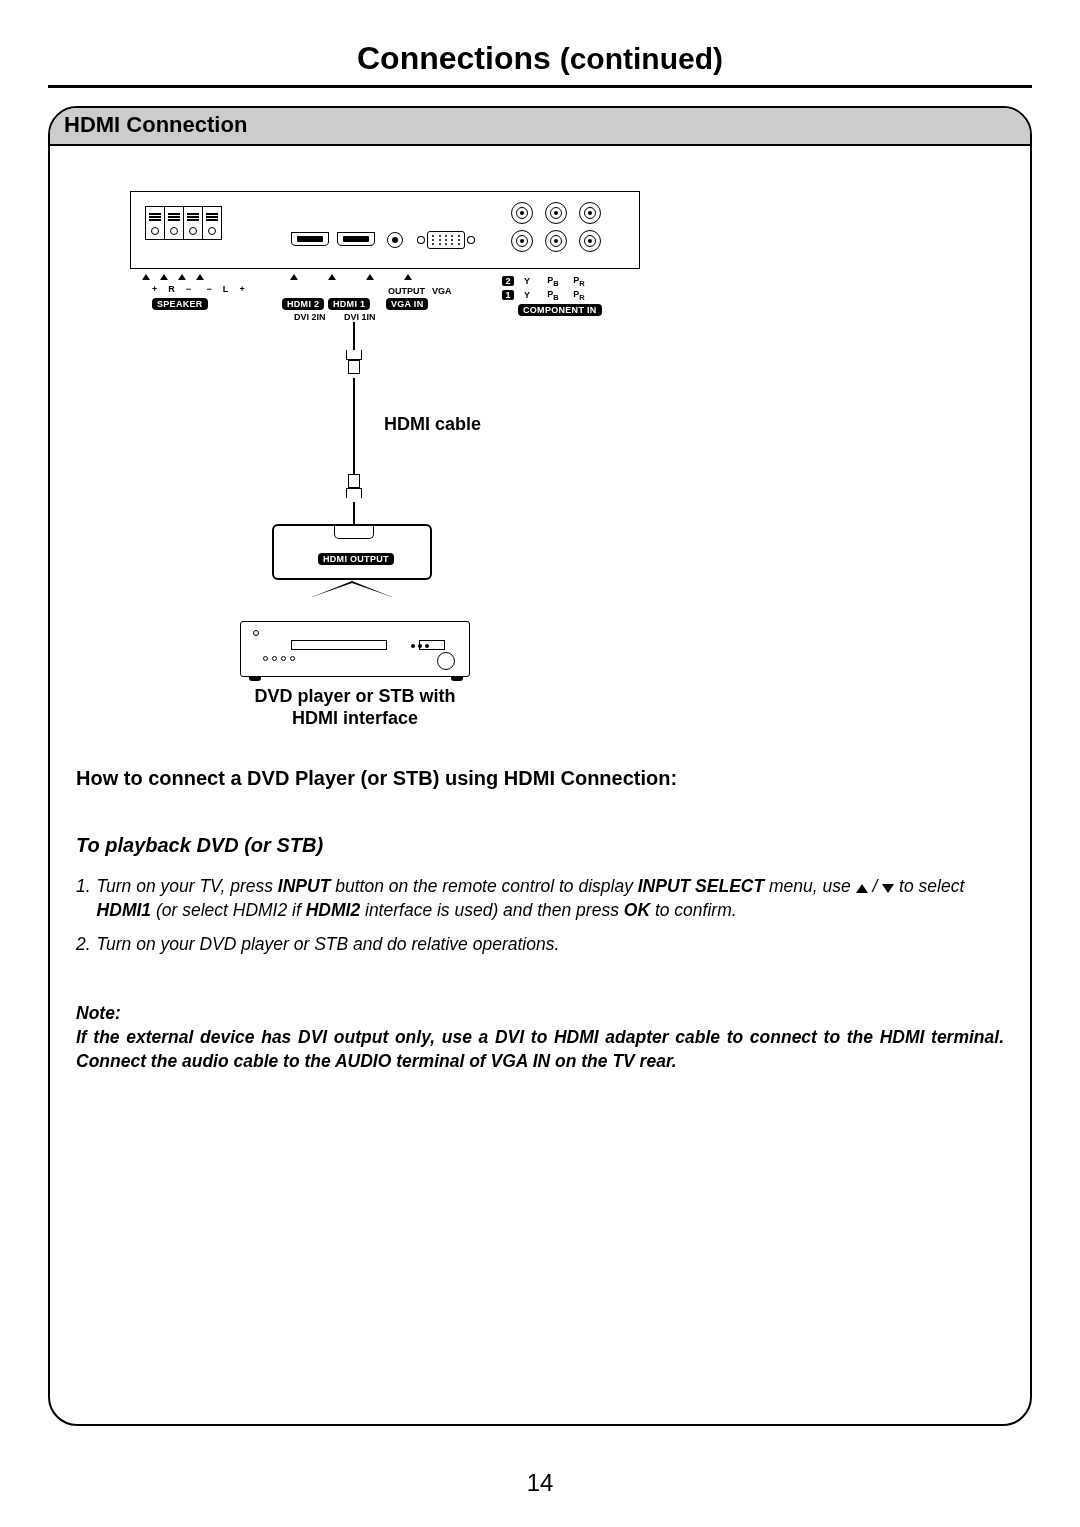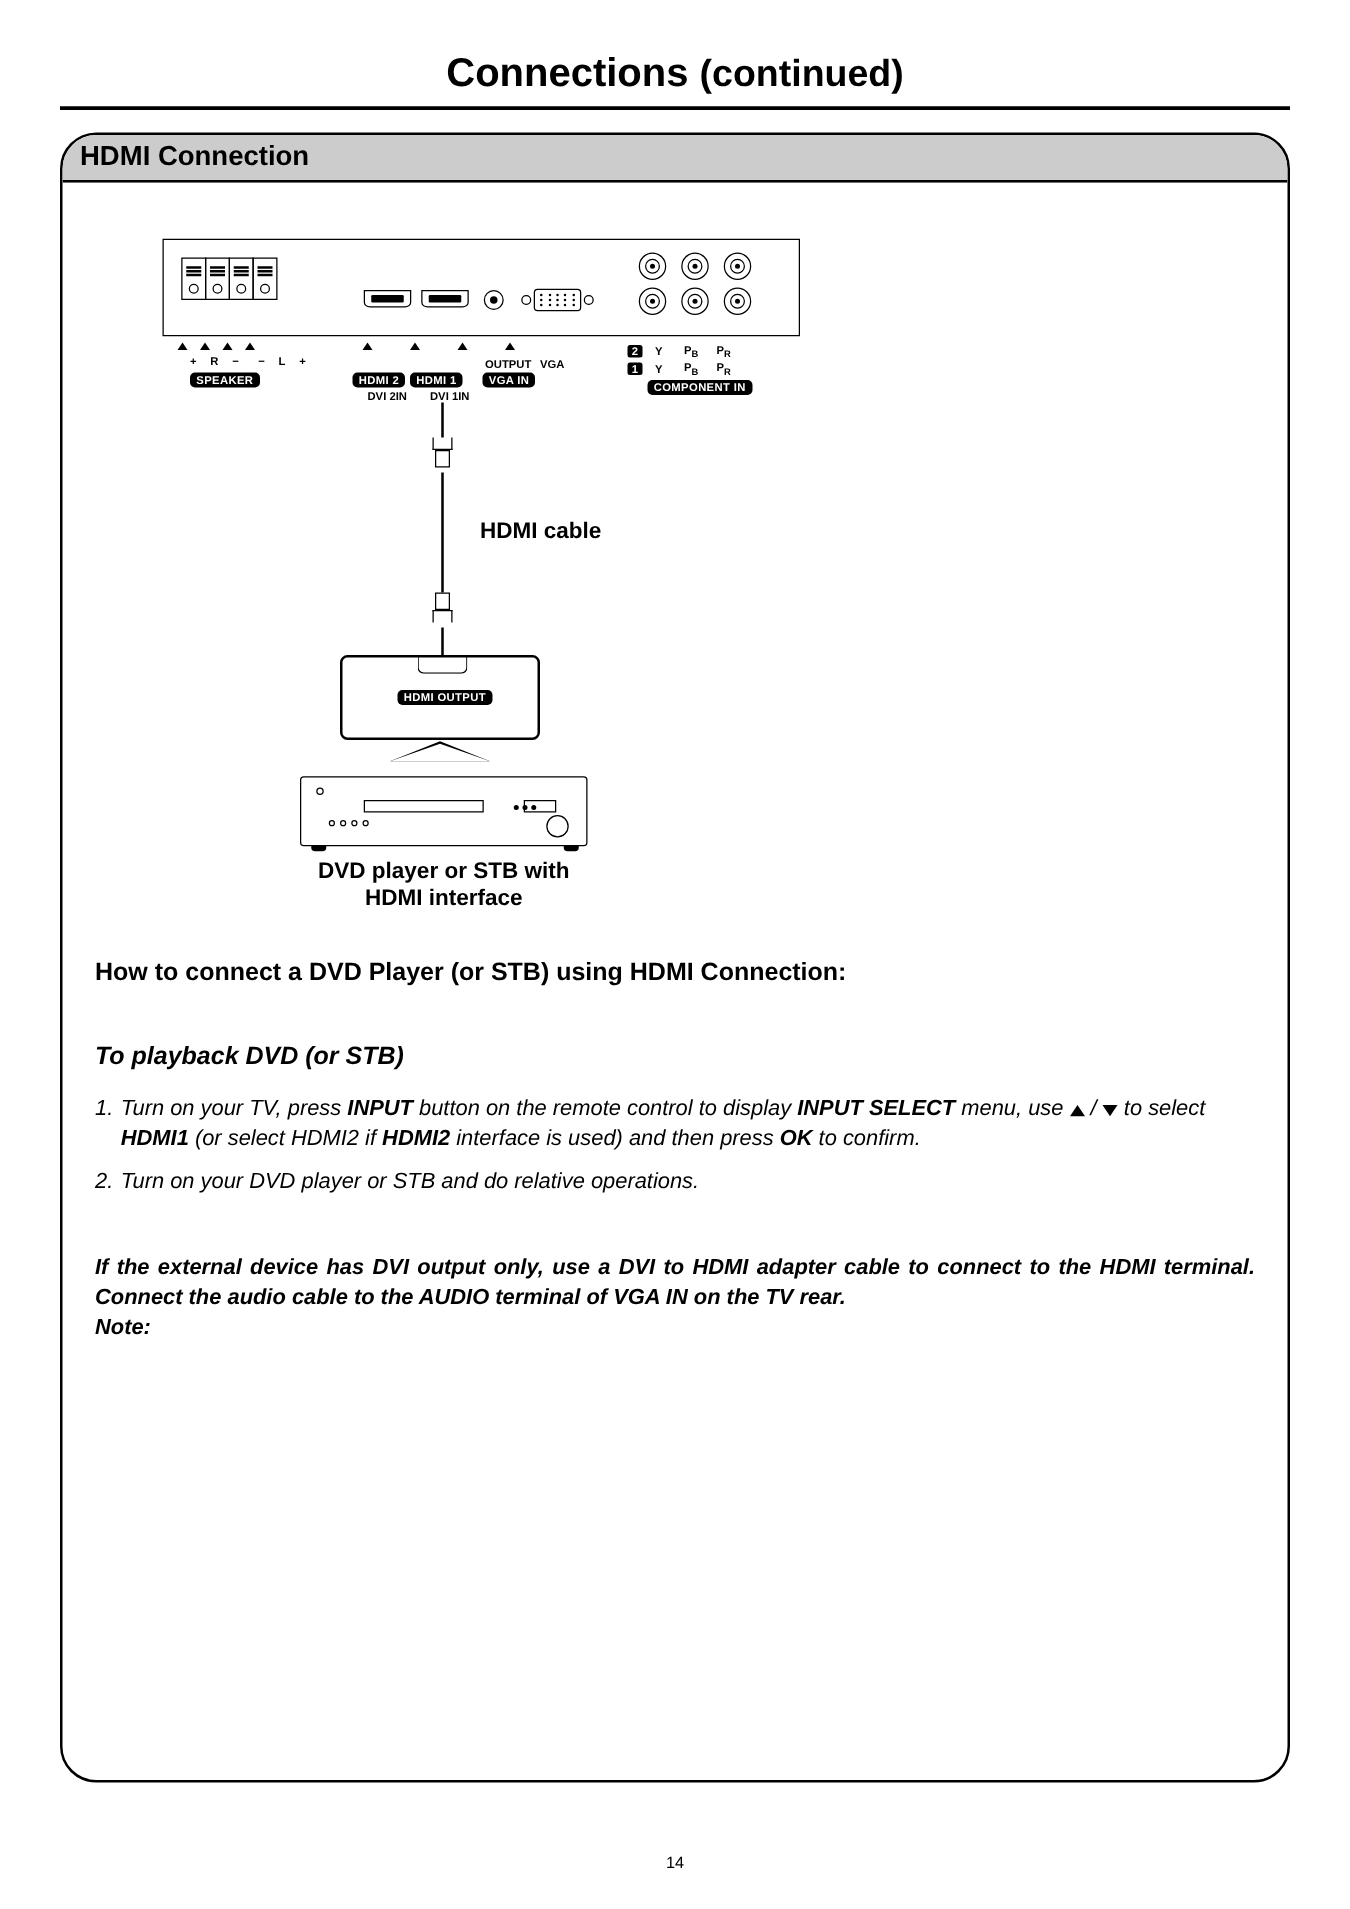--- a/index.html
+++ b/index.html
@@ -121,21 +121,21 @@
     position:absolute;left:296px;width:16px;height:28px;
   }
   .connector .plug{width:12px;height:14px;border:1.5px solid #000;margin:0 auto;}
   .connector .tip{width:16px;height:10px;border:1.5px solid #000;border-top:none;}
   .connector.bottom .tip{border-bottom:none;border-top:1.5px solid #000;}
   .label-bold{position:absolute;font-size:18px;font-weight:bold;}
 
   .device-box{
     position:absolute;
     left:222px; top:378px;
-    width:160px;height:68px;
+    width:160px;height:56px;
     border:2px solid #000;
     border-radius:6px;
   }
   .device-box .hdmi-top{
     position:absolute;top:-1px;left:60px;width:40px;height:14px;
     border:1.5px solid #000;border-radius:0 0 5px 5px;border-top:none;
   }
   .device-box .badge-out{
     position:absolute;top:22px;left:44px;
   }
@@ -175,21 +175,21 @@
   .steps .num{flex:0 0 auto;}
   .note{margin-top:46px;font-style:italic;font-weight:bold;font-size:17.5px;text-align:justify;}
   .tri-inline{display:inline-block;vertical-align:middle;}
   .tri-u{width:0;height:0;border-left:6px solid transparent;border-right:6px solid transparent;border-bottom:9px solid #000;display:inline-block;}
   .tri-d{width:0;height:0;border-left:6px solid transparent;border-right:6px solid transparent;border-top:9px solid #000;display:inline-block;}
 
   .page-number{
     position:absolute;
     bottom:30px; left:0; right:0;
     text-align:center;
-    font-size:13px;
+    font-size:24px;
   }
   .comp-labels{position:absolute;font-size:9px;font-weight:bold;display:grid;grid-template-columns:12px 26px 26px 26px;grid-template-rows:14px 14px;align-items:center;text-align:center;}
   .comp-labels .n{background:#000;color:#fff;border-radius:2px;width:12px;}
 </style>
 </head>
 <body>
 
 <div class="page-title">
   <span>Connections</span>
   <span class="sub">(continued)</span>
@@ -373,21 +373,21 @@
           <span>Turn on your TV, press </span><b>INPUT</b><span> button on the remote control to display </span><b>INPUT SELECT</b><span> menu, use </span><span class="tri-inline"><span class="tri-u"></span></span><span> / </span><span class="tri-inline"><span class="tri-d"></span></span><span> to select </span><b>HDMI1</b><span> (or select HDMI2 if </span><b>HDMI2</b><span> interface is used) and then press </span><b>OK</b><span> to confirm.</span>
         </div>
       </div>
       <div class="row" style="margin-top:10px">
         <div class="num">2.</div>
         <div>Turn on your DVD player or STB and do relative operations.</div>
       </div>
     </div>
 
     <div class="note">
+      <div>Note:</div>
       <div style="font-weight:bold">
         <span>If the external device has DVI output only, use a DVI to HDMI adapter cable to connect to the HDMI terminal. Connect the audio cable to the AUDIO terminal of </span><span style="font-style:italic">VGA IN</span><span> on the TV rear.</span>
       </div>
-      <div>Note:</div>
     </div>
   </div>
 </div>
 
 <div class="page-number">14</div>
 
 </body></html>

